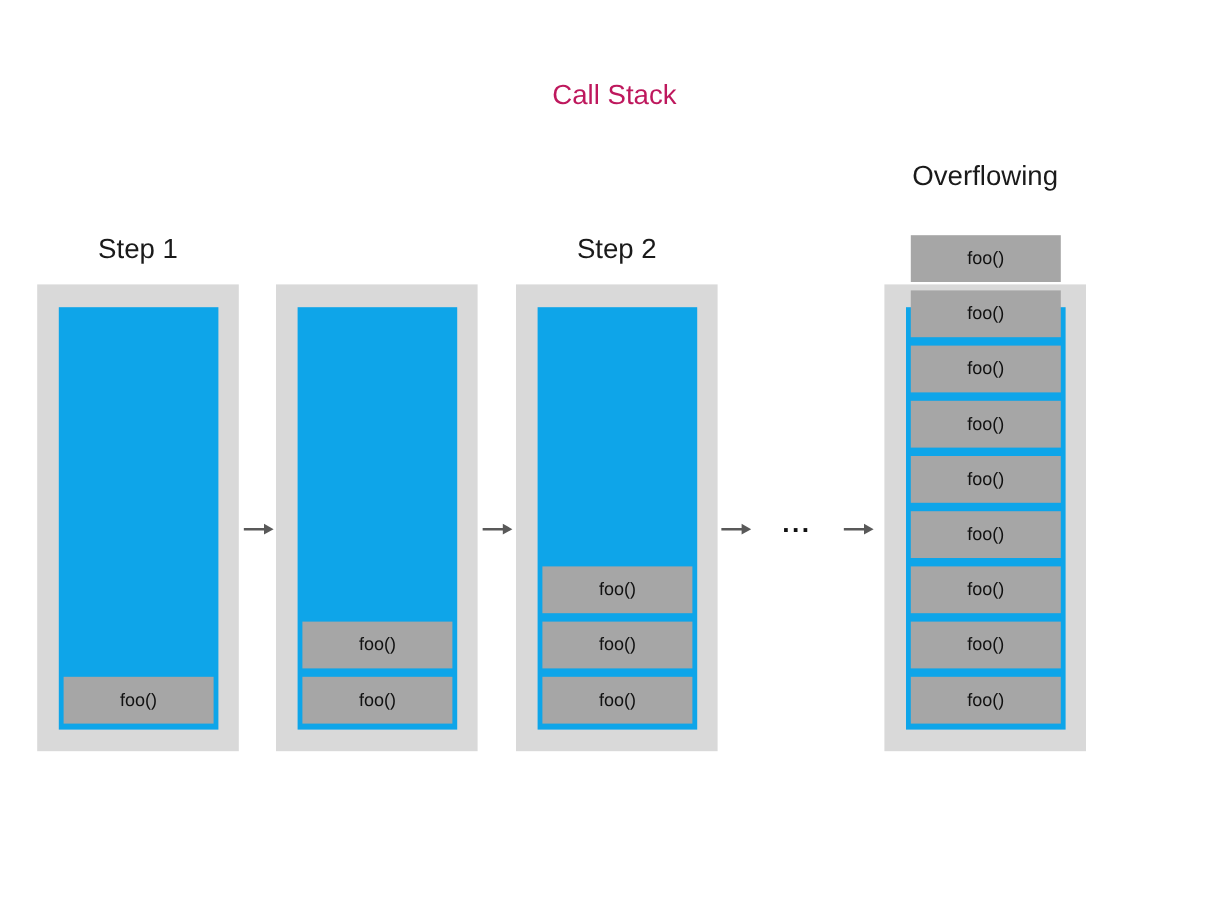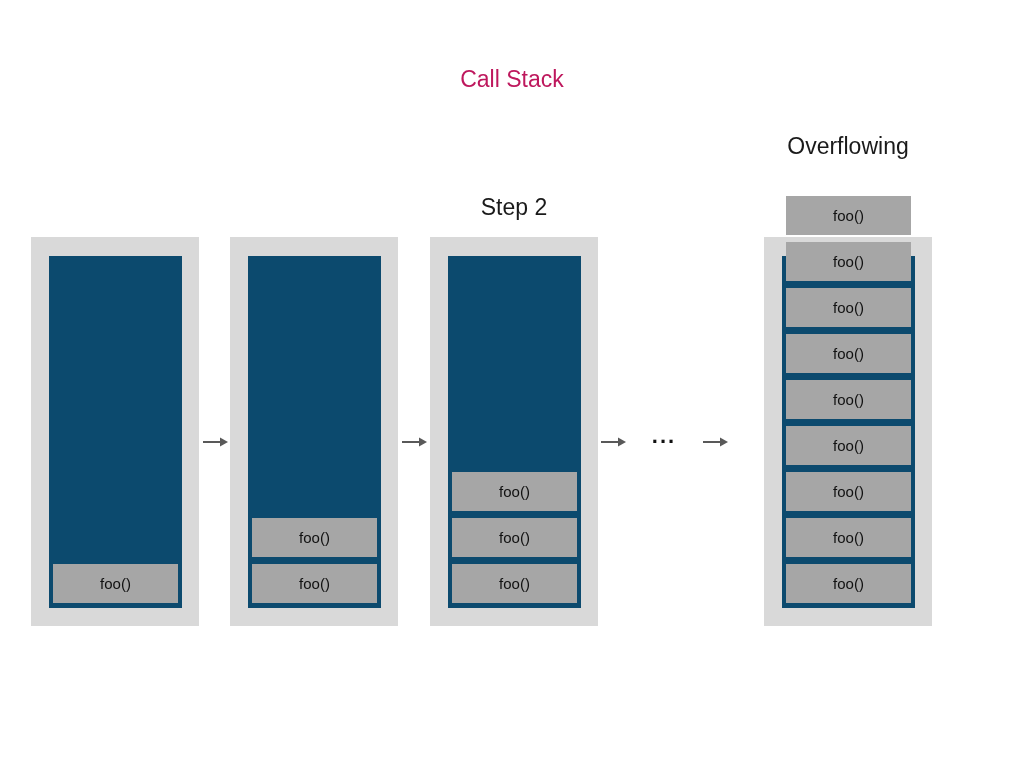--- a/index.html
+++ b/index.html
@@ -24,21 +24,21 @@
   }
   .column {
     position: absolute;
     top: 0;
     width: 168px;
     height: 768px;
   }
   .col-step1 { left: 31px; }
   .col-step2 { left: 230px; }
   .col-step3 { left: 430px; }
-  .col-overflow { left: 764px; }
+  .col-overflow { left: 737px; }
   .col-label {
     position: absolute;
     left: -20px;
     right: -20px;
     top: 194px;
     text-align: center;
     font-size: 23px;
     color: #1a1a1a;
     white-space: nowrap;
   }
@@ -50,21 +50,21 @@
     width: 168px;
     height: 389px;
     background: #d9d9d9;
   }
   .inner {
     position: absolute;
     left: 18px;
     right: 17px;
     top: 19px;
     bottom: 18px;
-    background: #0c4a6e;
+    background: #0ea5e9;
   }
   .stack {
     position: absolute;
     left: 4px;
     right: 4px;
     bottom: 5px;
     display: flex;
     flex-direction: column;
     gap: 7px;
   }
@@ -103,20 +103,21 @@
   }
 </style>
 </head>
 <body>
 
 <div class="page">
 
   <div class="diagram-title">Call Stack</div>
 
   <div class="column col-step1">
+    <div class="col-label">Step 1</div>
     <div class="frame">
       <div class="inner">
         <div class="stack">
           <div class="block">foo()</div>
         </div>
       </div>
     </div>
   </div>
 
   <div class="column col-step2">

